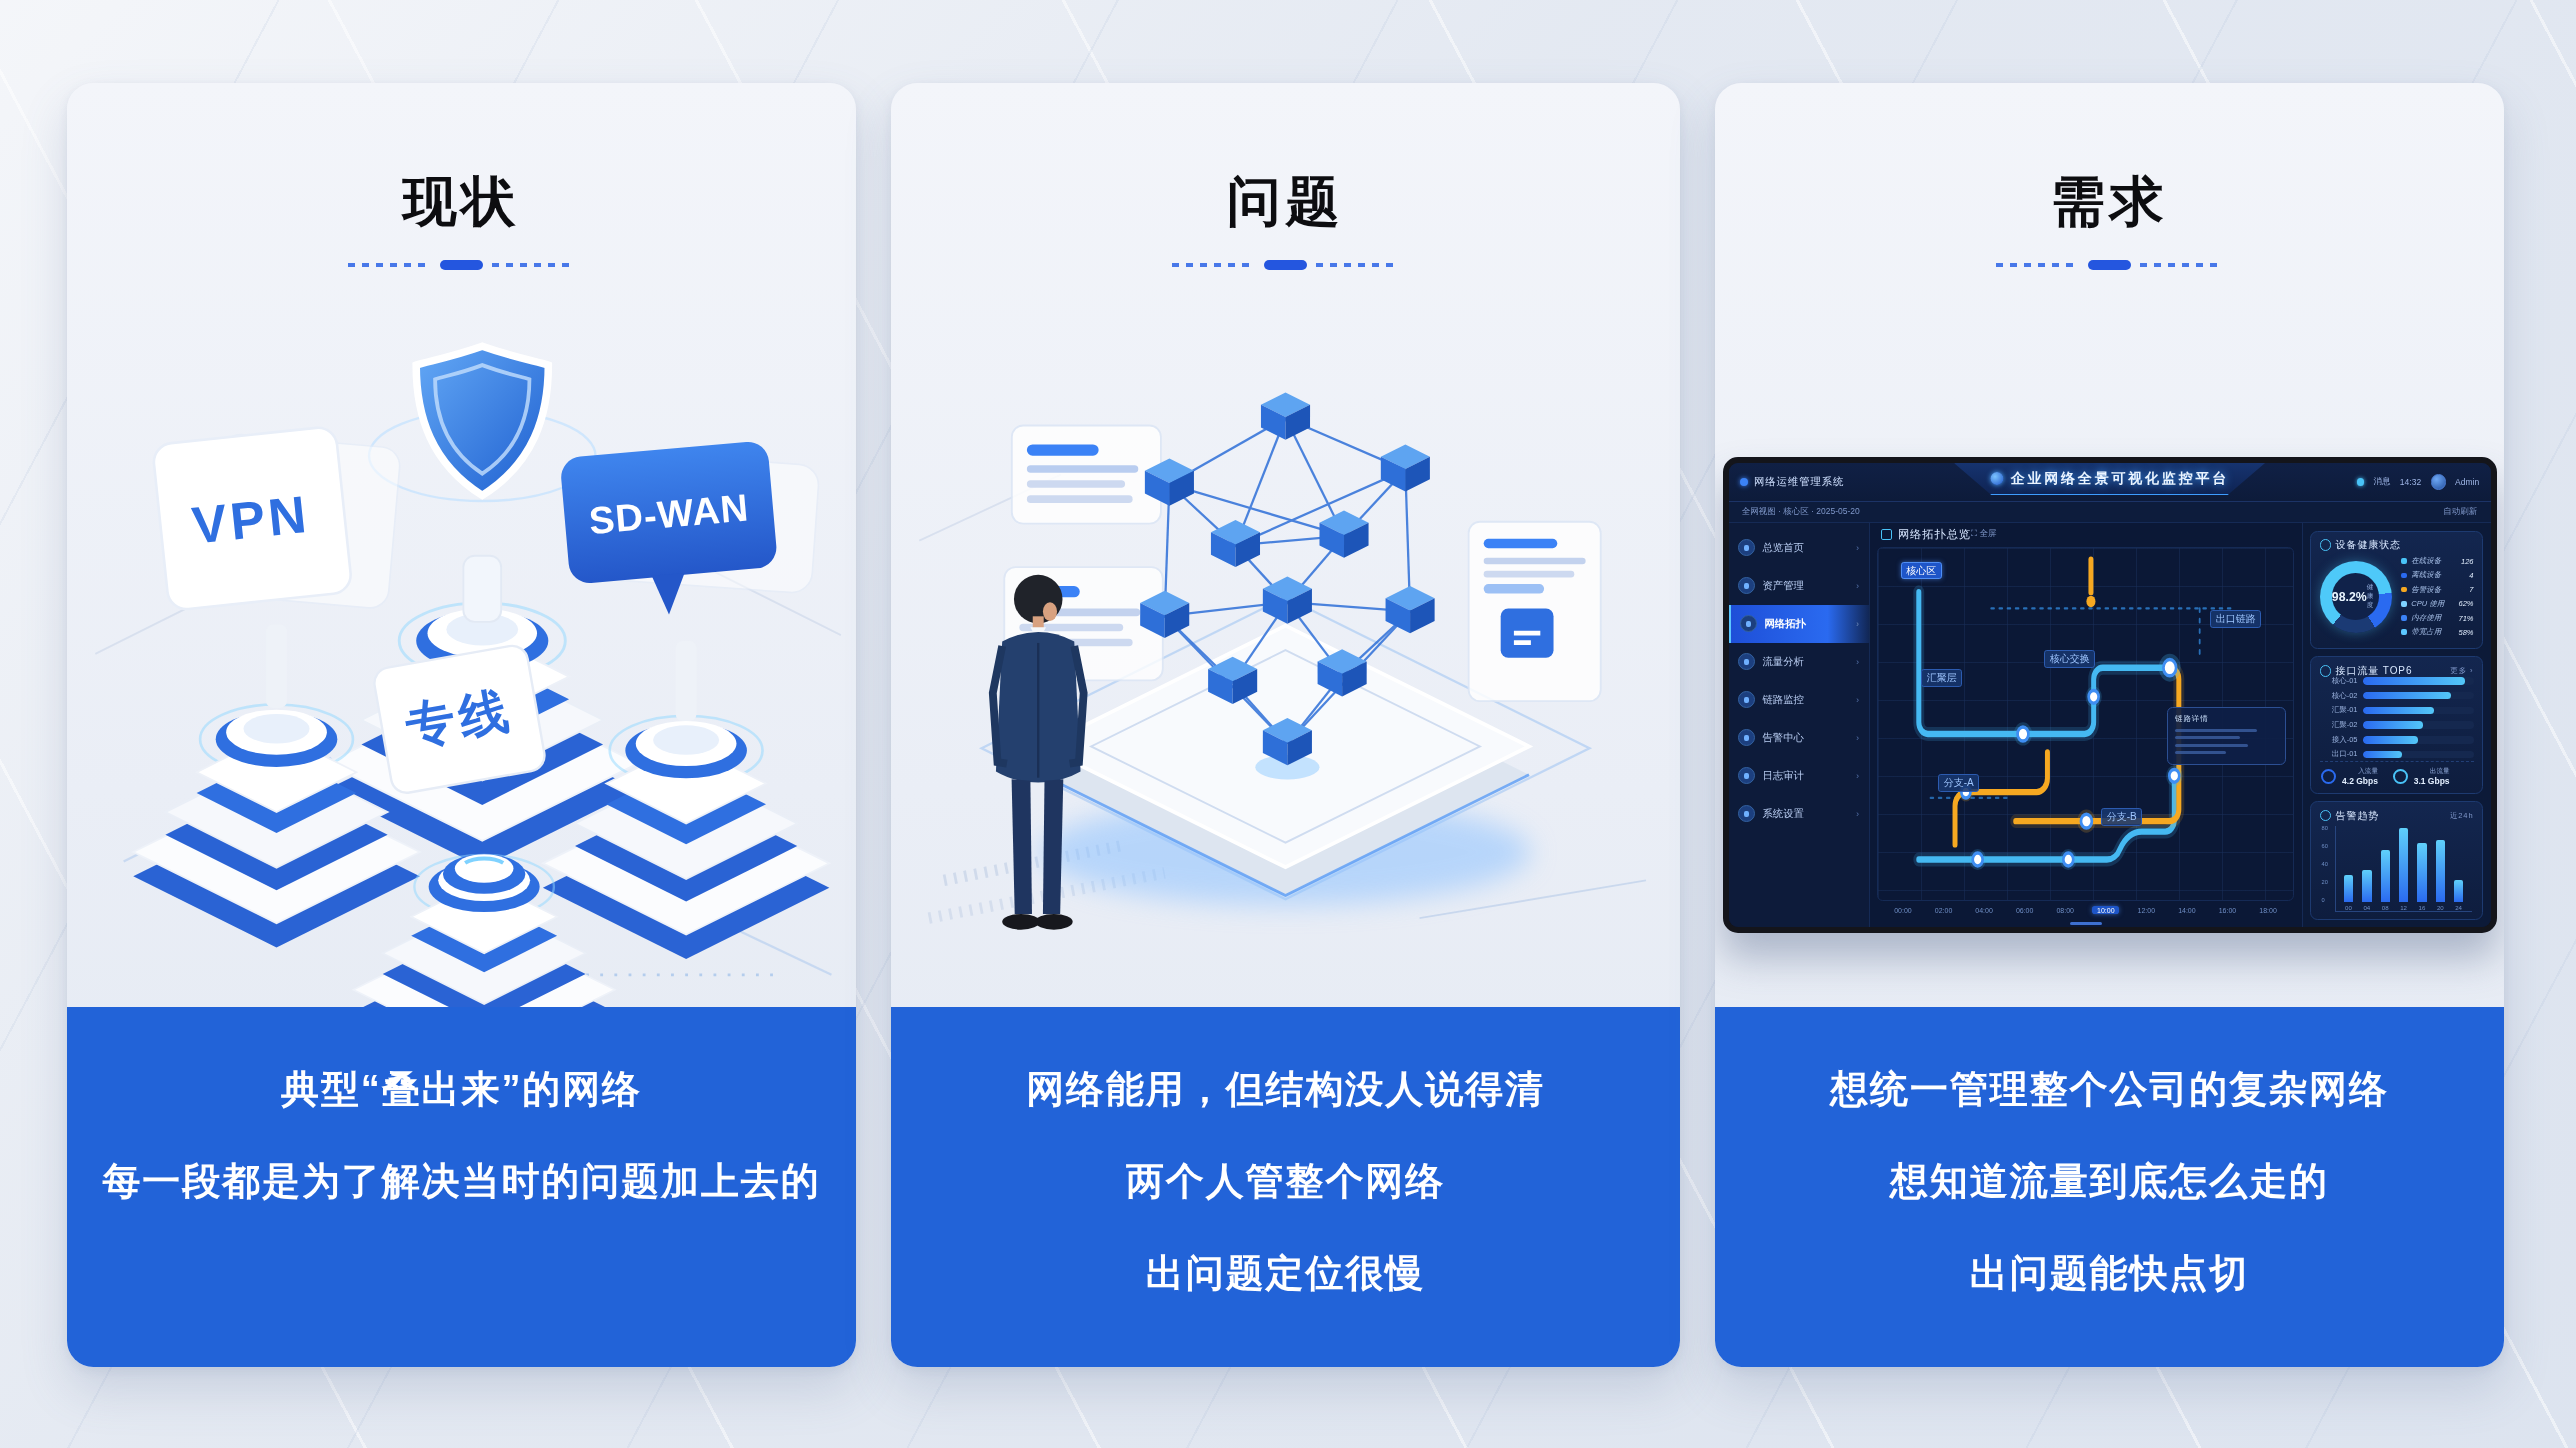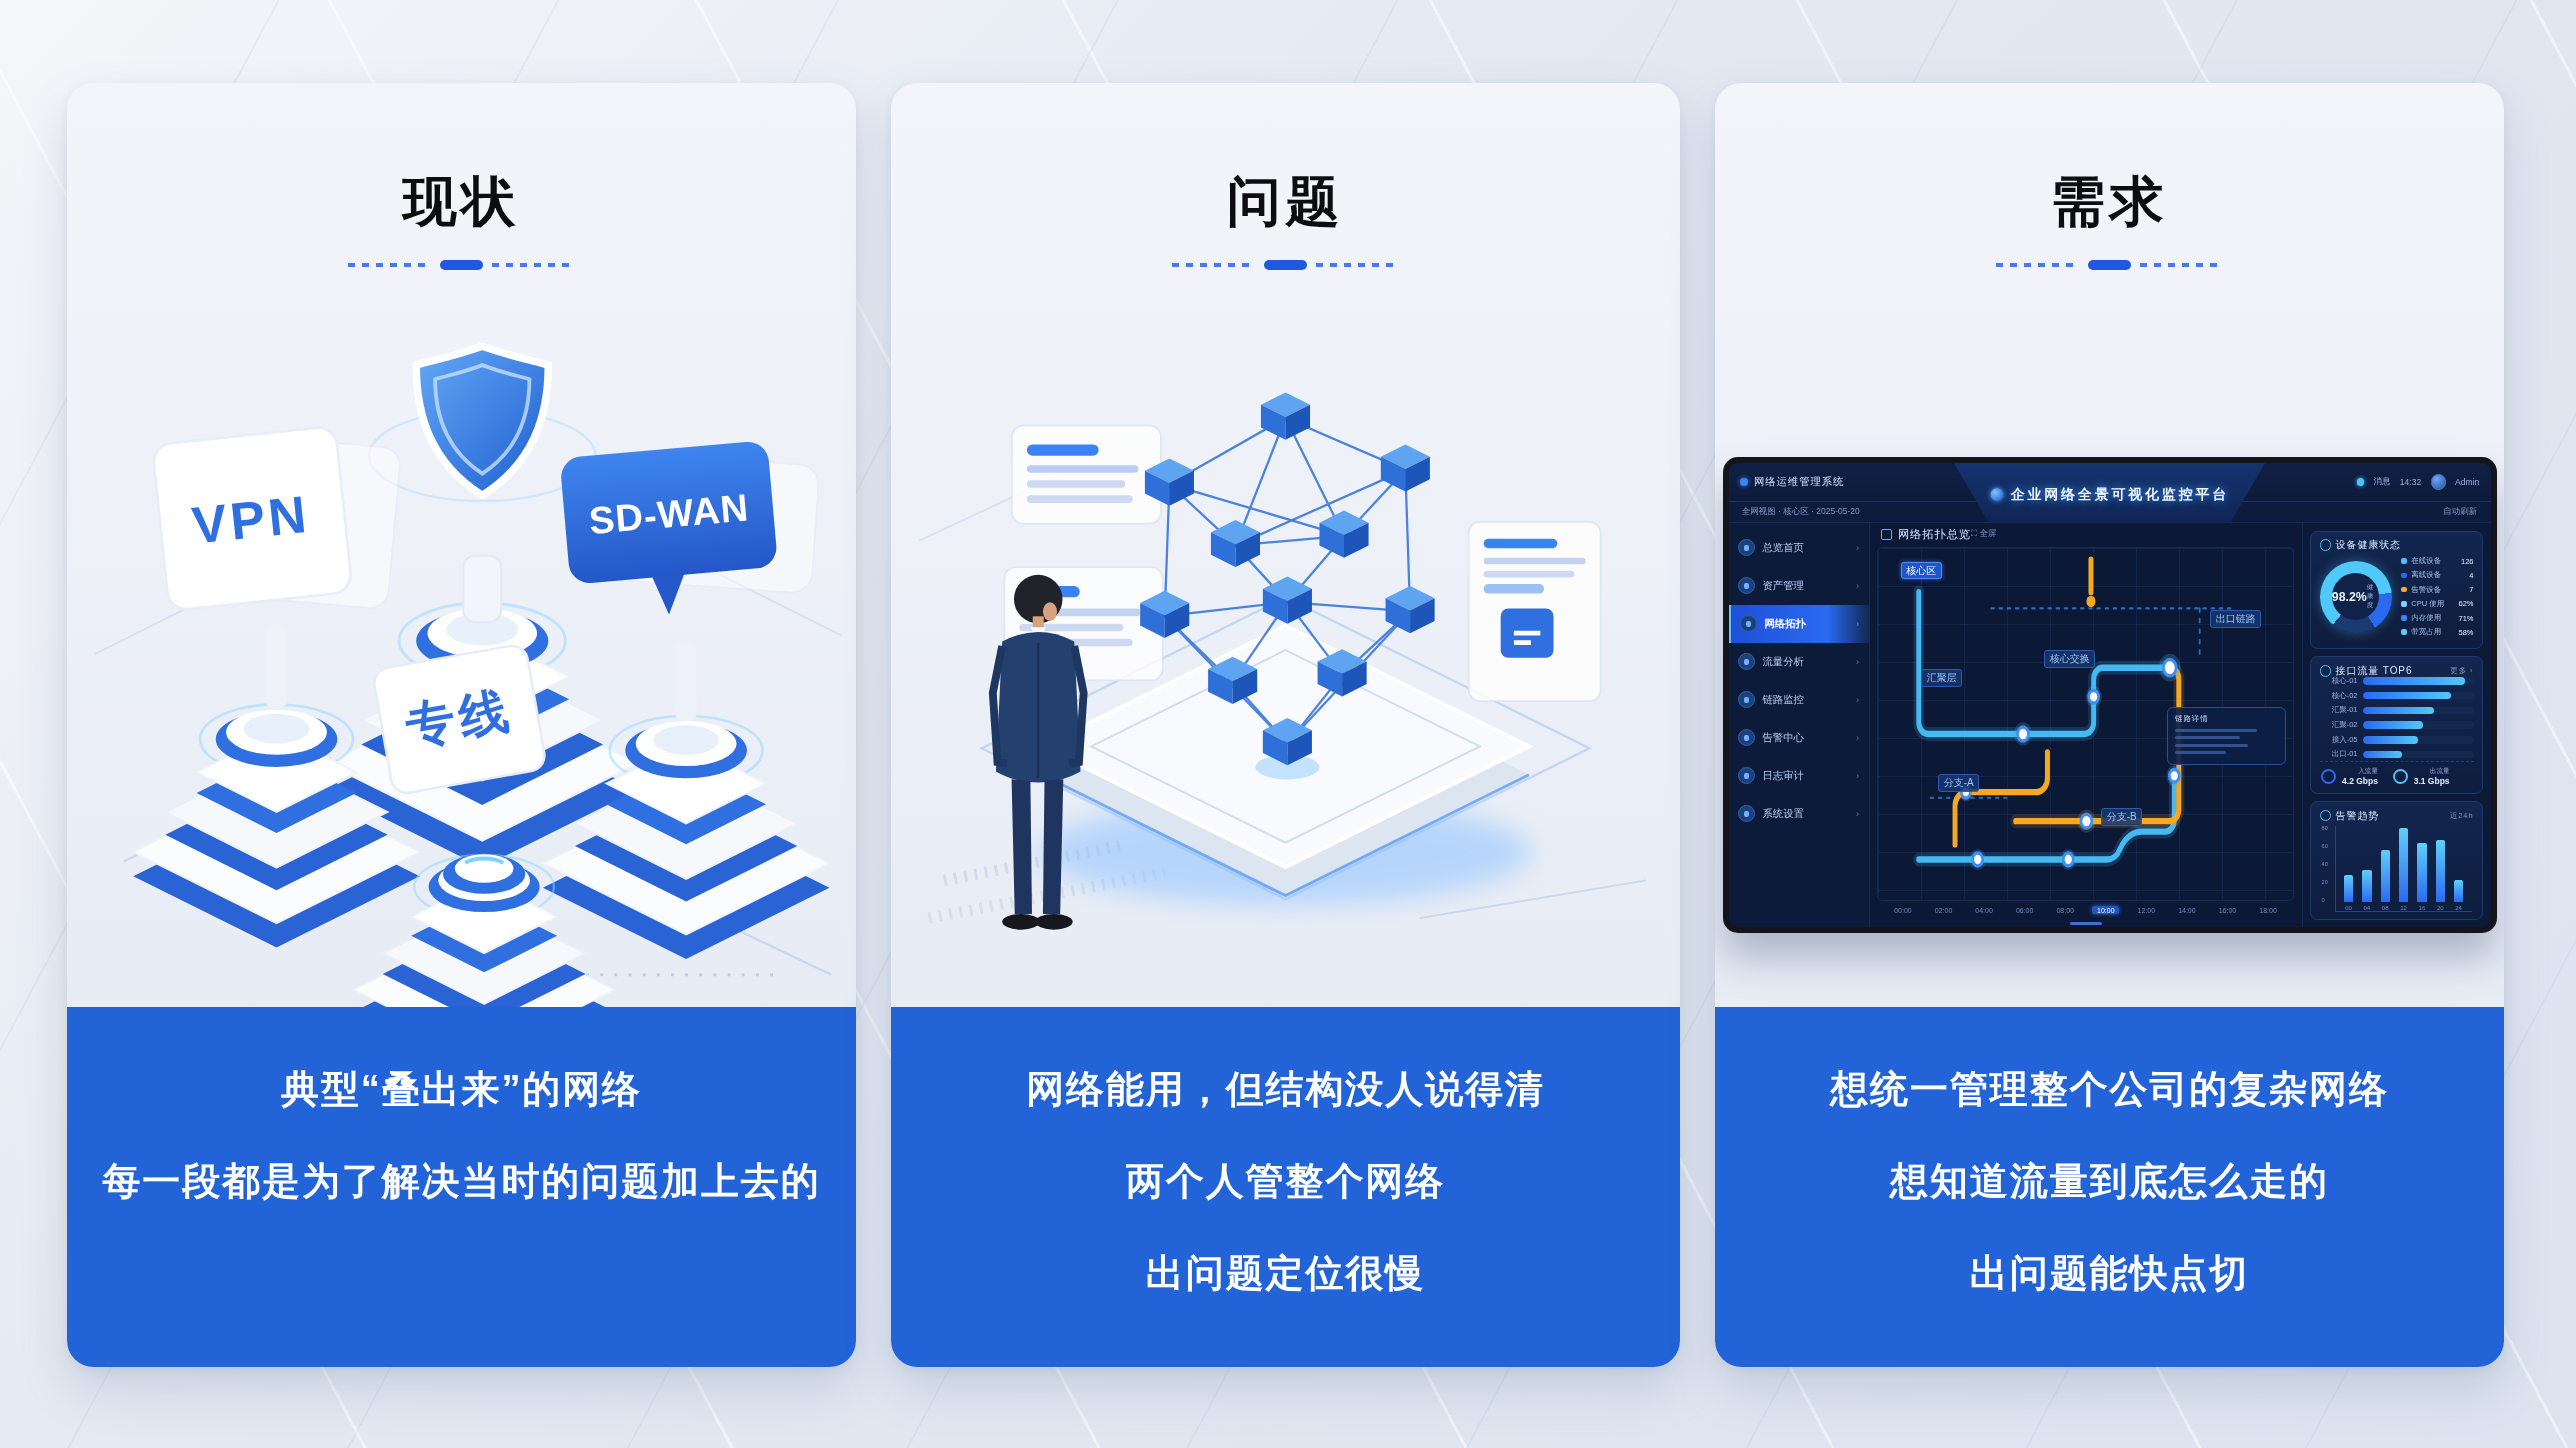--- a/index.html
+++ b/index.html
@@ -30,21 +30,21 @@
   .caption .cap-line{font-size:38px;font-weight:700;color:#ffffff;letter-spacing:1.9px;white-space:nowrap;}
 
   
   .dashboard{position:absolute;left:7.5px;top:374px;width:774px;height:476px;box-sizing:border-box;
         background:#0c1a38;border:6.6px solid #14151b;border-radius:15px;overflow:hidden;
         box-shadow:0 24.5px 38px rgba(60,80,120,.35);display:flex;flex-direction:column;}
   .db-topbar{position:relative;height:38px;flex:0 0 38px;display:flex;align-items:center;justify-content:space-between;
         padding:0 11.3px;background:linear-gradient(180deg,#102045,#0d1b3a);border-bottom:0.9px solid #1c3366;}
   .db-brand{display:flex;align-items:center;gap:5.7px;font-size:10.4px;color:#cfe0ff;letter-spacing:0.9px;}
   .db-dot{width:8.5px;height:8.5px;border-radius:50%;background:#3b82f6;box-shadow:0 0 5.7px #3b82f6;}
-  .db-banner{position:absolute;left:50%;top:0;transform:translateX(-50%);height:31px;padding:16px 36px;
+  .db-banner{position:absolute;left:50%;top:0;transform:translateX(-50%);height:31px;padding:0 36px;
         display:flex;align-items:center;gap:7.5px;background:linear-gradient(180deg,#16336f,#0f2454);
         clip-path:polygon(0 0,100% 0,88% 100%,12% 100%);
         border-bottom:1.9px solid #3f9dff;box-shadow:0 4.7px 13.2px rgba(64,157,255,.45);}
   .db-banner-icon{width:13.2px;height:13.2px;border-radius:50%;background:radial-gradient(circle at 35% 35%,#7cc4ff,#1e55c8);
         box-shadow:0 0 5.7px #4aa8ff;}
   .db-banner-title{font-size:14px;font-weight:700;color:#eaf4ff;letter-spacing:2.8px;text-shadow:0 0 9.4px #3f9dff;white-space:nowrap;}
   .db-top-right{display:flex;align-items:center;gap:9.4px;font-size:8.5px;color:#9fb6e6;}
   .db-bell{width:7.5px;height:7.5px;border-radius:50%;background:#49c3f7;box-shadow:0 0 4.7px #49c3f7;}
   .db-avatar{width:13.2px;height:13.2px;border-radius:50%;background:radial-gradient(circle at 35% 30%,#6ea8f5,#24519f);border:0.9px solid #4d7fd6;}
   .db-subbar{height:20px;flex:0 0 20px;display:flex;align-items:center;justify-content:space-between;padding:0 13.2px;
@@ -89,21 +89,21 @@
   .db-card-head .ci{width:9.4px;height:9.4px;border-radius:50%;border:1.9px solid #49c3f7;}
   .db-card-head .right{margin-left:auto;font-size:7.5px;color:#7f97c9;}
   .donut-row{flex:1;display:flex;align-items:center;gap:9.4px;min-height:0;}
   .donut{position:relative;width:72px;height:72px;border-radius:50%;flex:0 0 72px;
         background:conic-gradient(from 220deg,#4ec9f9 0 62%,#2a6af0 62% 80%,#1b3a74 80% 100%);
         box-shadow:0 0 11.3px rgba(78,201,249,.35);}
   .donut-hole{position:absolute;inset:12.3px;border-radius:50%;background:#10224a;
         display:flex;flex-direction:row;align-items:center;justify-content:flex-start;}
   .donut-val{font-size:12.3px;font-weight:700;color:#eaf6ff;}
   .donut-lab{font-size:6.6px;color:#8fa9d9;}
-  .legend{flex:1;display:flex;flex-direction:column;justify-content:center;gap:4.2px;min-width:0;}
+  .legend{flex:1;display:flex;flex-direction:column;justify-content:center;gap:4.2px;min-width:0;font-style:italic;}
   .lg-row{display:flex;align-items:center;gap:4.7px;font-size:7.5px;color:#a9c2ea;}
   .lg-row .d{width:5.7px;height:5.7px;border-radius:1.9px;background:#49c3f7;flex:0 0 5.7px;}
   .lg-row:nth-child(2) .d{background:#2a6af0;} .lg-row:nth-child(3) .d{background:#f6a821;}
   .lg-row:nth-child(4) .d{background:#7fd2ff;} .lg-row:nth-child(5) .d{background:#3b82f6;}
   .lg-row:nth-child(6) .d{background:#5cc8ff;}
   .lg-row .v{margin-left:auto;color:#e3efff;}
   .hbars{flex:1;display:flex;flex-direction:column;justify-content:center;gap:4.7px;min-height:0;}
   .hb-row{display:flex;align-items:center;gap:5.7px;}
   .hb-lab{width:38px;font-size:7.5px;color:#9ab2de;text-align:right;white-space:nowrap;}
   .hb-track{flex:1;height:7.5px;border-radius:3.8px;background:#15284f;overflow:hidden;}

